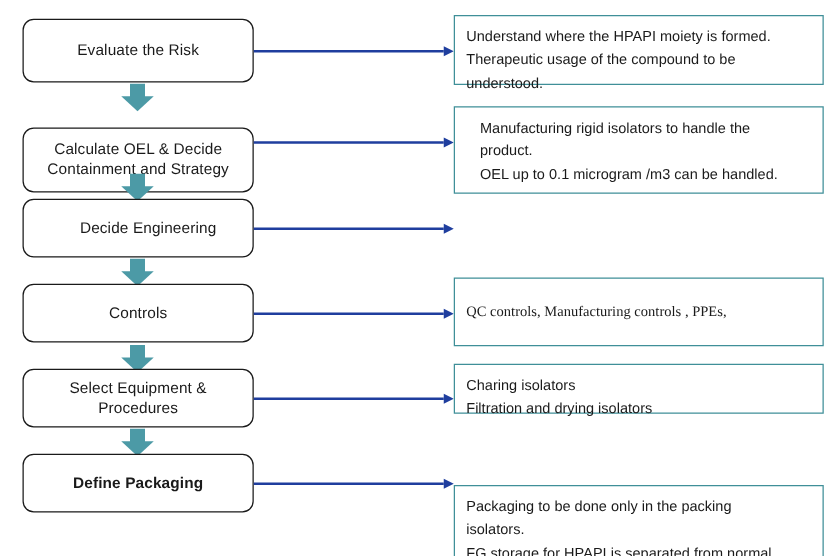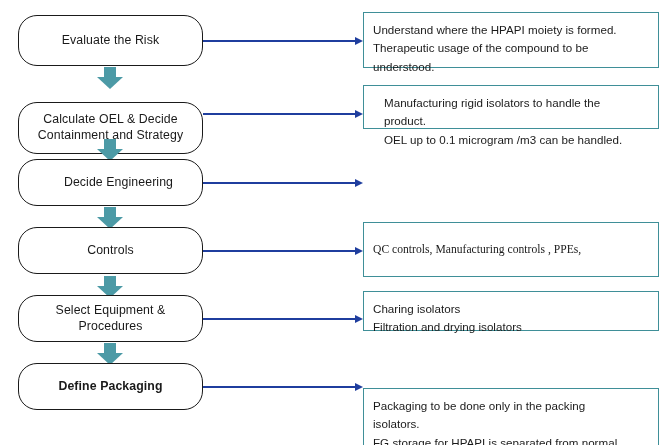--- a/index.html
+++ b/index.html
@@ -21,21 +21,21 @@
     background: #ffffff;
   }
 
   
   .step-box {
     position: absolute;
     left: 18px;
     width: 185px;
     box-sizing: border-box;
     border: 1.4px solid #1a1a1a;
-    border-radius: 19px;
+    border-radius: 9px;
     background: #ffffff;
     display: flex;
     align-items: center;
     justify-content: center;
     text-align: center;
     padding: 2px 8px;
   }
   .step-label {
     font-size: 12.3px;
     line-height: 1.28;
@@ -143,21 +143,21 @@
   </div>
 
   <div class="step-box" style="top:102px; height:52px;justify-content:center;">
     <span class="step-label">Calculate OEL &amp; Decide
 Containment and Strategy</span>
   </div>
   <div class="connector" style="top:109px;">
     <span class="line"></span>
     <span class="arrowhead"></span>
   </div>
-  <div class="detail-box" style="top:85px; height:44px;padding-left:20px;">
+  <div class="detail-box" style="top:85px; height:70px;padding-left:20px;">
     <span class="detail-text">Manufacturing rigid isolators to handle the
 product.
 OEL up to 0.1 microgram /m3 can be handled.</span>
   </div>
 
   <div class="down-arrow" style="top:139px;">
     <span class="shaft"></span>
     <span class="head"></span>
   </div>
 

